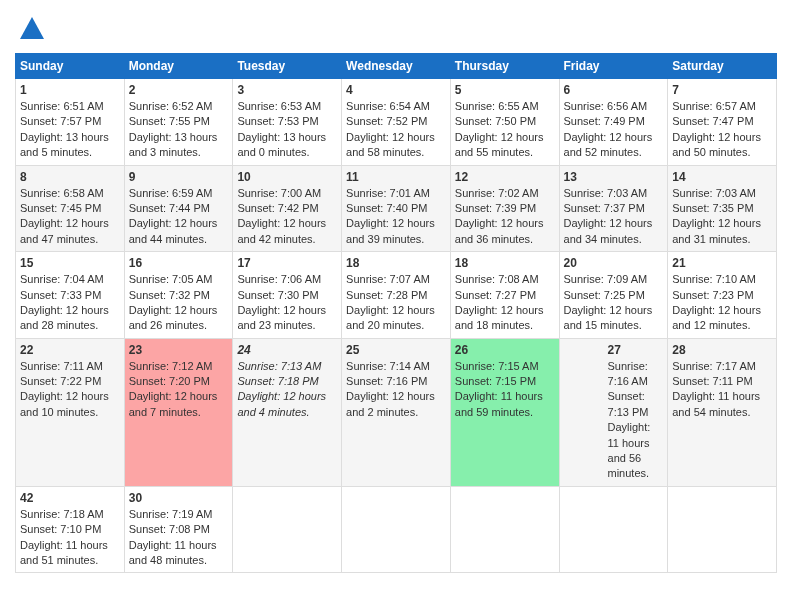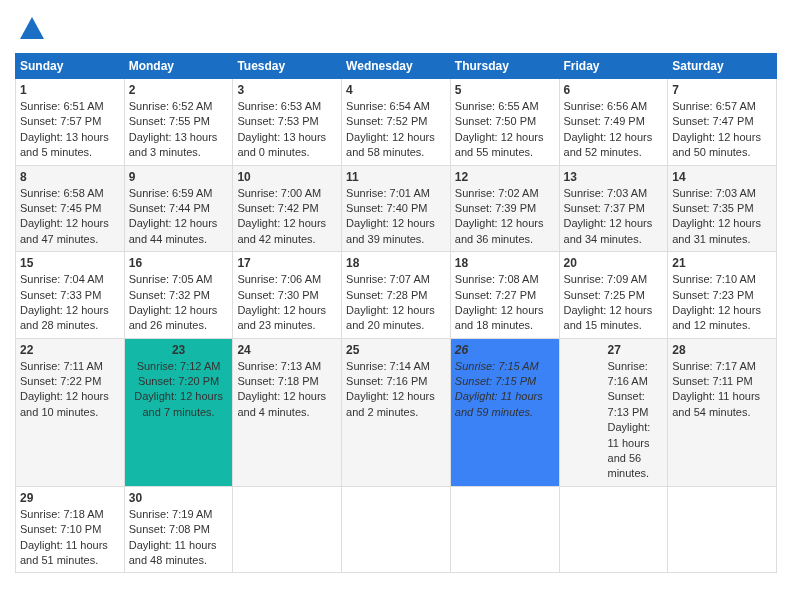--- a/index.html
+++ b/index.html
@@ -215,48 +215,48 @@
           <td>
             <span class="day-num">21</span>
             <div class="day-info">Sunrise: 7:10 AM<br>Sunset: 7:23 PM<br>Daylight: 12 hours<br>and 12 minutes.</div>
           </td>
         </tr>
         <tr style="background: rgb(245, 245, 245);">
           <td style="background: rgb(245, 245, 245);">
             <span class="day-num">22</span>
             <div class="day-info">Sunrise: 7:11 AM<br>Sunset: 7:22 PM<br>Daylight: 12 hours<br>and 10 minutes.</div>
           </td>
-          <td style="background: #14b8a6; text-align: center;">
+          <td style="background: #fca5a5;">
             <span class="day-num">23</span>
             <div class="day-info">Sunrise: 7:12 AM<br>Sunset: 7:20 PM<br>Daylight: 12 hours<br>and 7 minutes.</div>
           </td>
-          <td style="background: rgb(245, 245, 245);">
+          <td style="background: rgb(245, 245, 245); font-style: italic;">
             <span class="day-num">24</span>
             <div class="day-info">Sunrise: 7:13 AM<br>Sunset: 7:18 PM<br>Daylight: 12 hours<br>and 4 minutes.</div>
           </td>
           <td style="background: rgb(245, 245, 245); margin-left: 7px;">
             <span class="day-num">25</span>
             <div class="day-info">Sunrise: 7:14 AM<br>Sunset: 7:16 PM<br>Daylight: 12 hours<br>and 2 minutes.</div>
           </td>
-          <td style="background: #3b82f6; font-style: italic;">
+          <td style="background: #86efac;">
             <span class="day-num">26</span>
             <div class="day-info">Sunrise: 7:15 AM<br>Sunset: 7:15 PM<br>Daylight: 11 hours<br>and 59 minutes.</div>
           </td>
           <td style="background: rgb(245, 245, 245); padding-left: 48px;">
             <span class="day-num">27</span>
             <div class="day-info">Sunrise: 7:16 AM<br>Sunset: 7:13 PM<br>Daylight: 11 hours<br>and 56 minutes.</div>
           </td>
           <td style="background: rgb(245, 245, 245);">
             <span class="day-num">28</span>
             <div class="day-info">Sunrise: 7:17 AM<br>Sunset: 7:11 PM<br>Daylight: 11 hours<br>and 54 minutes.</div>
           </td>
         </tr>
         <tr>
           <td>
-            <span class="day-num">29</span>
+            <span class="day-num">42</span>
             <div class="day-info">Sunrise: 7:18 AM<br>Sunset: 7:10 PM<br>Daylight: 11 hours<br>and 51 minutes.</div>
           </td>
           <td>
             <span class="day-num">30</span>
             <div class="day-info">Sunrise: 7:19 AM<br>Sunset: 7:08 PM<br>Daylight: 11 hours<br>and 48 minutes.</div>
           </td>
           <td class="empty-cell" style="background: rgb(255, 255, 255);"></td>
           <td class="empty-cell" style="background: rgb(255, 255, 255);"></td>
           <td class="empty-cell" style="background: rgb(255, 255, 255);"></td>
           <td class="empty-cell" style="background: rgb(255, 255, 255);"></td>

